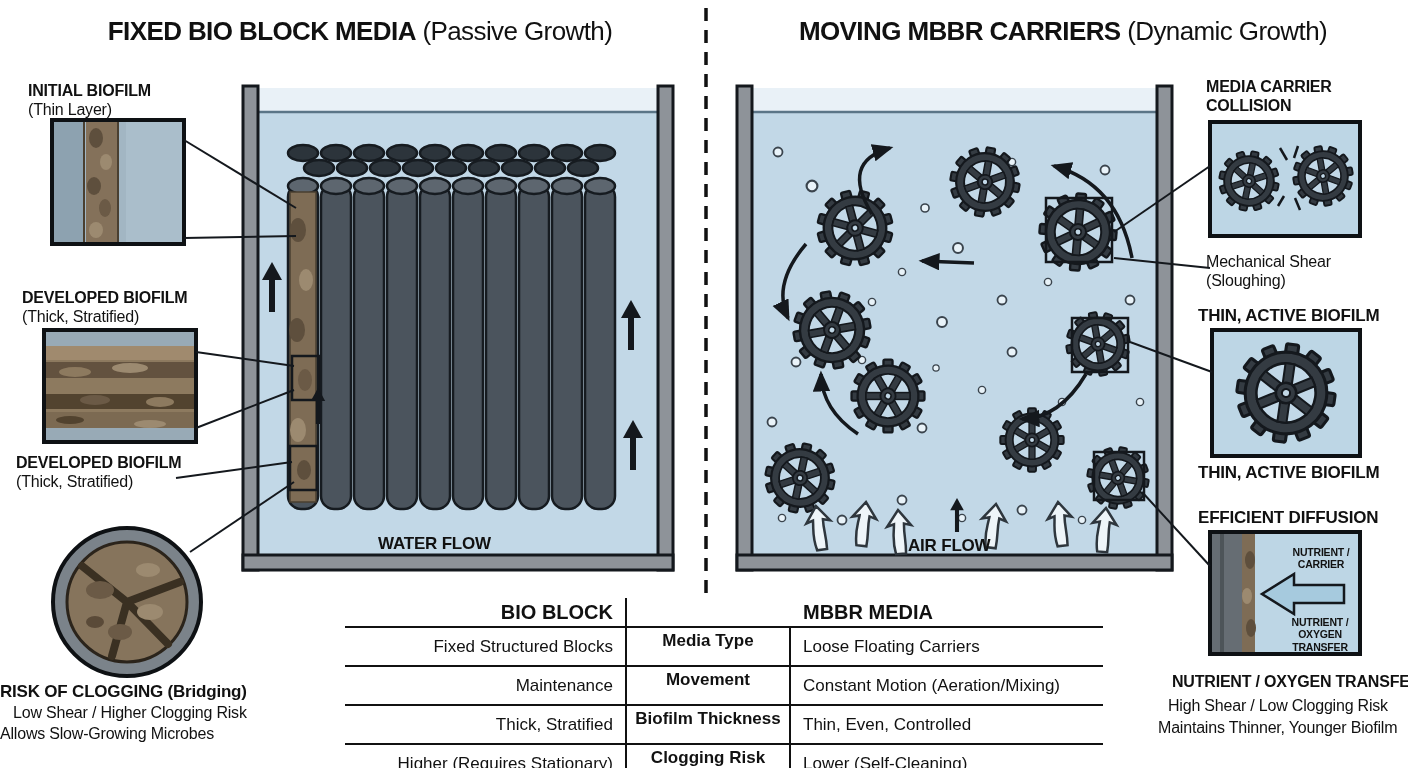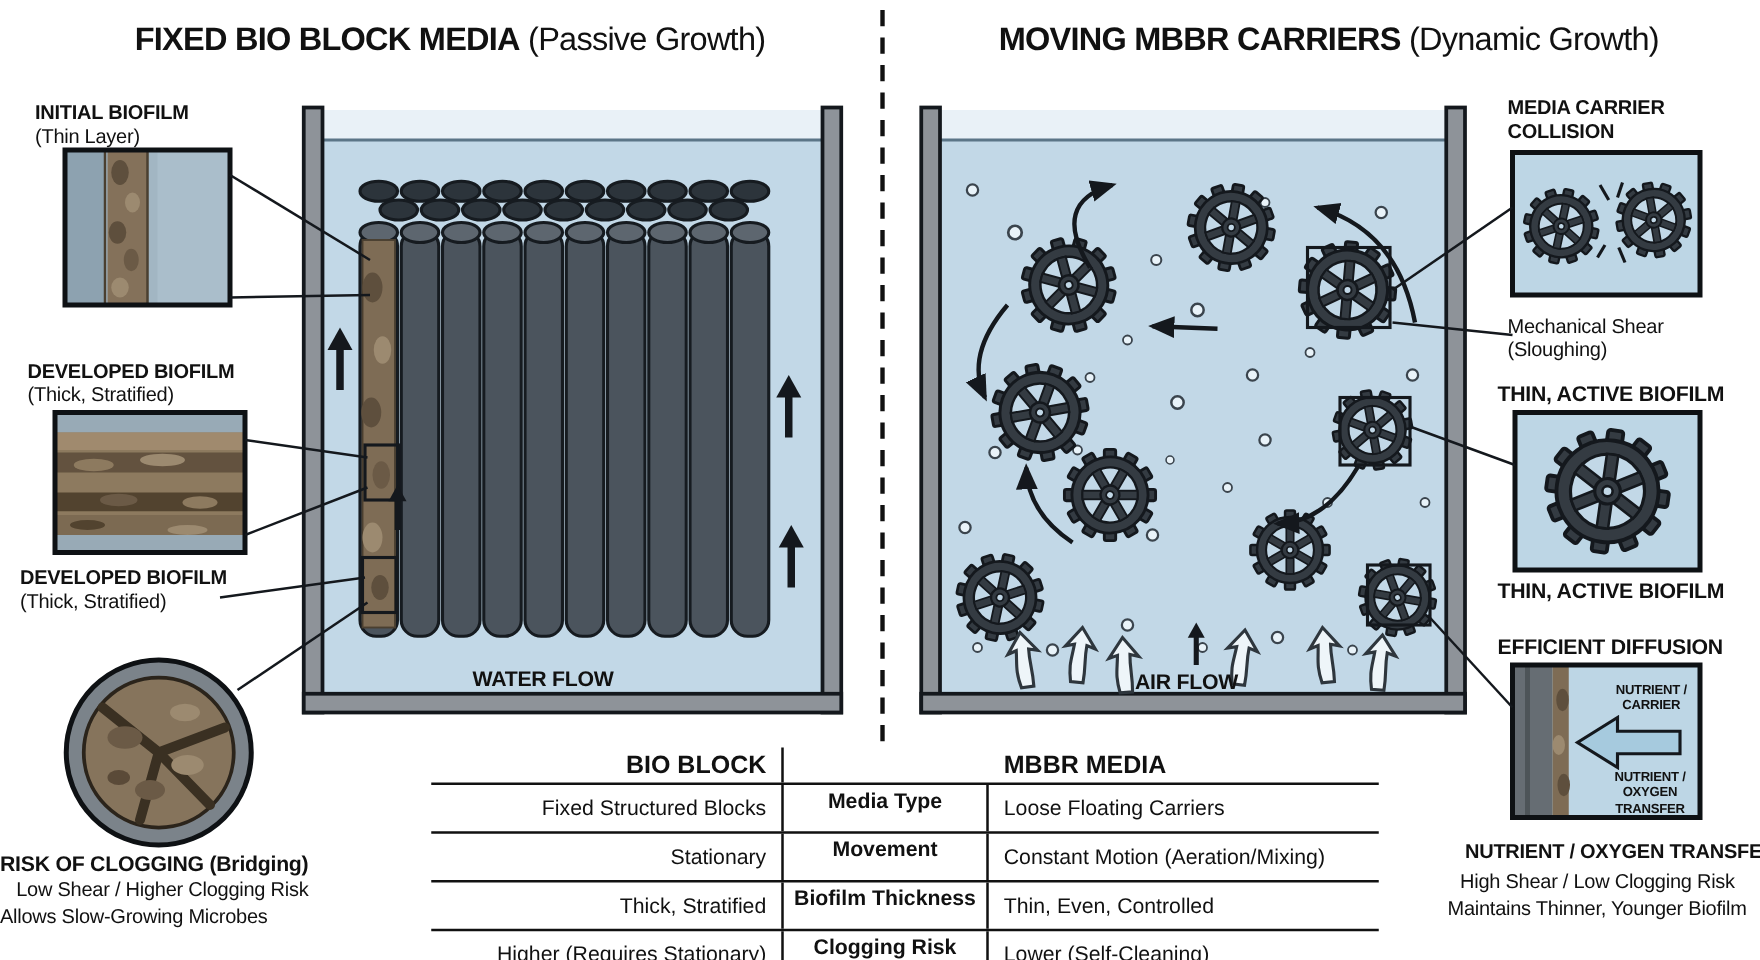--- a/index.html
+++ b/index.html
@@ -354,21 +354,21 @@
       <div class="c1 hdr">BIO BLOCK</div>
       <div class="c2"></div>
       <div class="c3 hdr">MBBR MEDIA</div>
     </div>
     <div class="trow">
       <div class="c1">Fixed Structured Blocks</div>
       <div class="c2">Media Type</div>
       <div class="c3">Loose Floating Carriers</div>
     </div>
     <div class="trow">
-      <div class="c1">Stationary</div>
+      <div class="c1">Maintenance</div>
       <div class="c2">Movement</div>
       <div class="c3">Constant Motion (Aeration/Mixing)</div>
     </div>
     <div class="trow">
       <div class="c1">Thick, Stratified</div>
       <div class="c2">Biofilm Thickness</div>
       <div class="c3">Thin, Even, Controlled</div>
     </div>
     <div class="trow">
       <div class="c1">Higher (Requires Stationary)</div>

